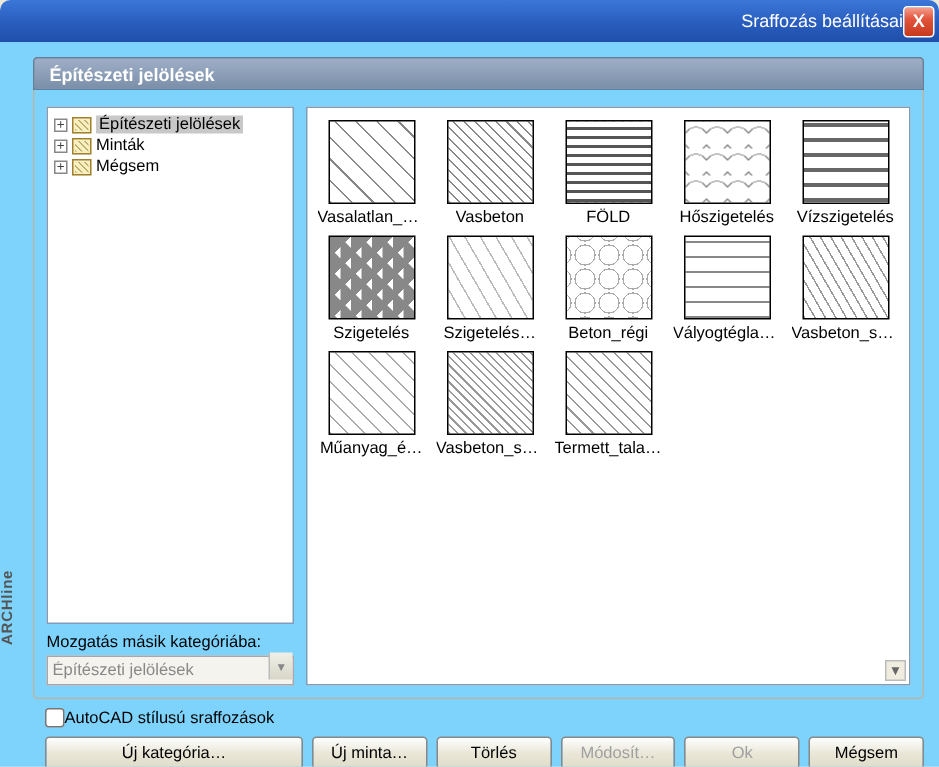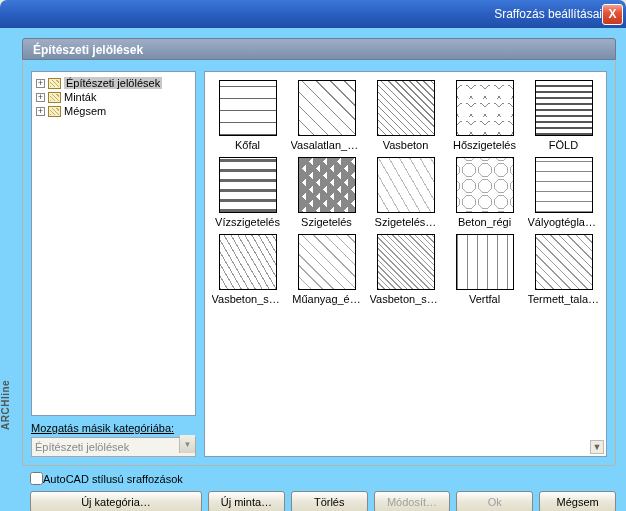--- a/index.html
+++ b/index.html
@@ -13,21 +13,21 @@
 .groupbox { border: 1px solid #b9b3a4; border-radius: 3px; margin: 4px 4px 0 16px; padding: 32px 8px 8px 8px; height: 428px; position: relative; }
 .group-title { position: absolute; top: -1px; left: -1px; right: -1px; height: 22px; background: linear-gradient(#9faec7,#7b8fa9); color: #fff; font-weight: bold; padding: 4px 10px; font-size: 12px; border-radius: 3px 3px 0 0; border: 1px solid #6a7d96; }
 .content-row { display: flex; gap: 8px; height: 100%; }
 .tree-panel { width: 165px; display: flex; flex-direction: column; }
 .tree { flex: 1; background: #fff; border: 1px solid #7f9db9; padding: 4px 2px; overflow: auto; }
 .tree-item { display: flex; align-items: center; gap: 3px; padding: 1px 2px; cursor: pointer; white-space: nowrap; }
 .tree-item.selected .tree-text { background: #c8c8c8; color: #000; padding: 0 2px; }
 .tree-expand { width: 9px; height: 9px; border: 1px solid #888; display: flex; align-items: center; justify-content: center; font-size: 9px; line-height: 1; color: #444; background: #fff; }
 .tree-icon { width: 13px; height: 11px; background: #f8f0c0; border: 1px solid #a08030; position: relative; }
 .tree-icon::before { content: ""; position: absolute; left: 1px; top: 1px; right: 1px; bottom: 1px; background: repeating-linear-gradient(45deg,#c0b070,#c0b070 1px,#f8f0c0 1px,#f8f0c0 3px); }
-.move-cat { margin-top: 6px; text-decoration: underline; }
+.move-cat { margin-top: 6px; }
 .move-cat label { font-size: 11px; color: #000; }
 .move-select { width: 100%; margin-top: 3px; height: 20px; border: 1px solid #a7a6aa; background: #f4f3ee; color: #888; font-size: 11px; padding: 1px 3px; }
 .move-select-wrap { position: relative; }
 .move-select-btn { position: absolute; right: 1px; top: 1px; width: 16px; height: 18px; background: linear-gradient(#f0f0e8,#d8d6c8); border-left: 1px solid #bbb; display: flex; align-items: center; justify-content: center; color: #888; font-size: 8px; }
 .checkbox-row { margin: 6px 0 6px 24px; display: flex; align-items: center; gap: 0; }
 .checkbox-row input { width: 13px; height: 13px; }
 .grid-panel { flex: 1; background: #fff; border: 1px solid #7f9db9; padding: 6px 4px; overflow: auto; position: relative; }
 .grid { display: grid; grid-template-columns: repeat(5, 1fr); gap: 2px 2px; }
 .swatch { display: flex; flex-direction: column; align-items: center; cursor: pointer; padding: 2px; }
 .swatch-preview { width: 58px; height: 56px; border: 1px solid #000; background: #fff; }
@@ -98,38 +98,34 @@
             <label>Mozgatás másik kategóriába:</label>
             <div class="move-select-wrap">
               <input class="move-select" disabled="" value="Építészeti jelölések" style="">
               <div class="move-select-btn">▼</div>
             </div>
           </div>
         </div>
         <div class="grid-panel">
           <div class="grid" id="grid">
               <div class="swatch">
-                <div class="swatch-preview p-kofal"></div>
-                <div class="swatch-label">Kőfal</div>
-              </div>
-              <div class="swatch">
                 <div class="swatch-preview p-vasal"></div>
                 <div class="swatch-label">Vasalatlan_b…</div>
               </div>
               <div class="swatch">
                 <div class="swatch-preview p-vasbeton"></div>
                 <div class="swatch-label">Vasbeton</div>
               </div>
               <div class="swatch">
+                <div class="swatch-preview p-fold"></div>
+                <div class="swatch-label">FÖLD</div>
+              </div>
+              <div class="swatch">
                 <div class="swatch-preview p-hoszig"></div>
                 <div class="swatch-label">Hőszigetelés</div>
-              </div>
-              <div class="swatch">
-                <div class="swatch-preview p-fold"></div>
-                <div class="swatch-label">FÖLD</div>
               </div>
               <div class="swatch">
                 <div class="swatch-preview p-vizszig"></div>
                 <div class="swatch-label">Vízszigetelés</div>
               </div>
               <div class="swatch">
                 <div class="swatch-preview p-szig"></div>
                 <div class="swatch-label">Szigetelés</div>
               </div>
               <div class="swatch">
@@ -150,24 +146,20 @@
               </div>
               <div class="swatch">
                 <div class="swatch-preview p-muanyag"></div>
                 <div class="swatch-label">Műanyag_é…</div>
               </div>
               <div class="swatch">
                 <div class="swatch-preview p-vasbsz2"></div>
                 <div class="swatch-label">Vasbeton_sz…</div>
               </div>
               <div class="swatch">
-                <div class="swatch-preview p-vertfal"></div>
-                <div class="swatch-label">Vertfal</div>
-              </div>
-              <div class="swatch">
                 <div class="swatch-preview p-termett"></div>
                 <div class="swatch-label">Termett_talaj…</div>
               </div>
             </div>
           <div class="scroll-ind">▼</div>
         </div>
       </div>
     </div>
 
     <div class="checkbox-row">

